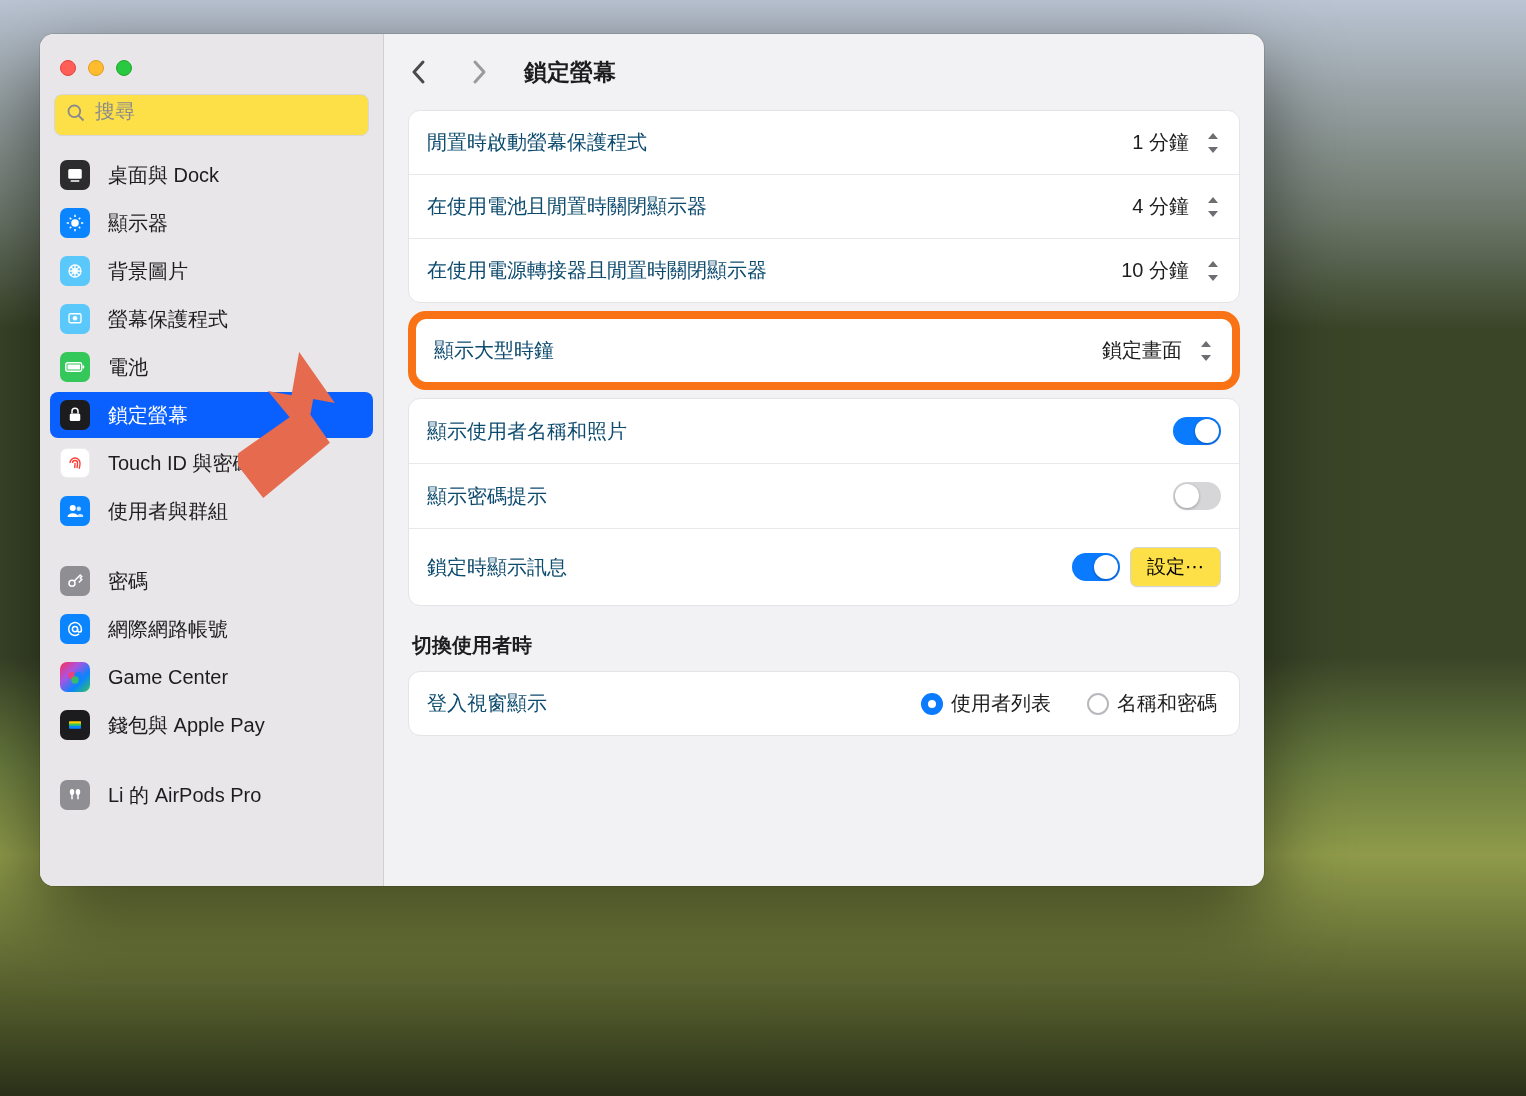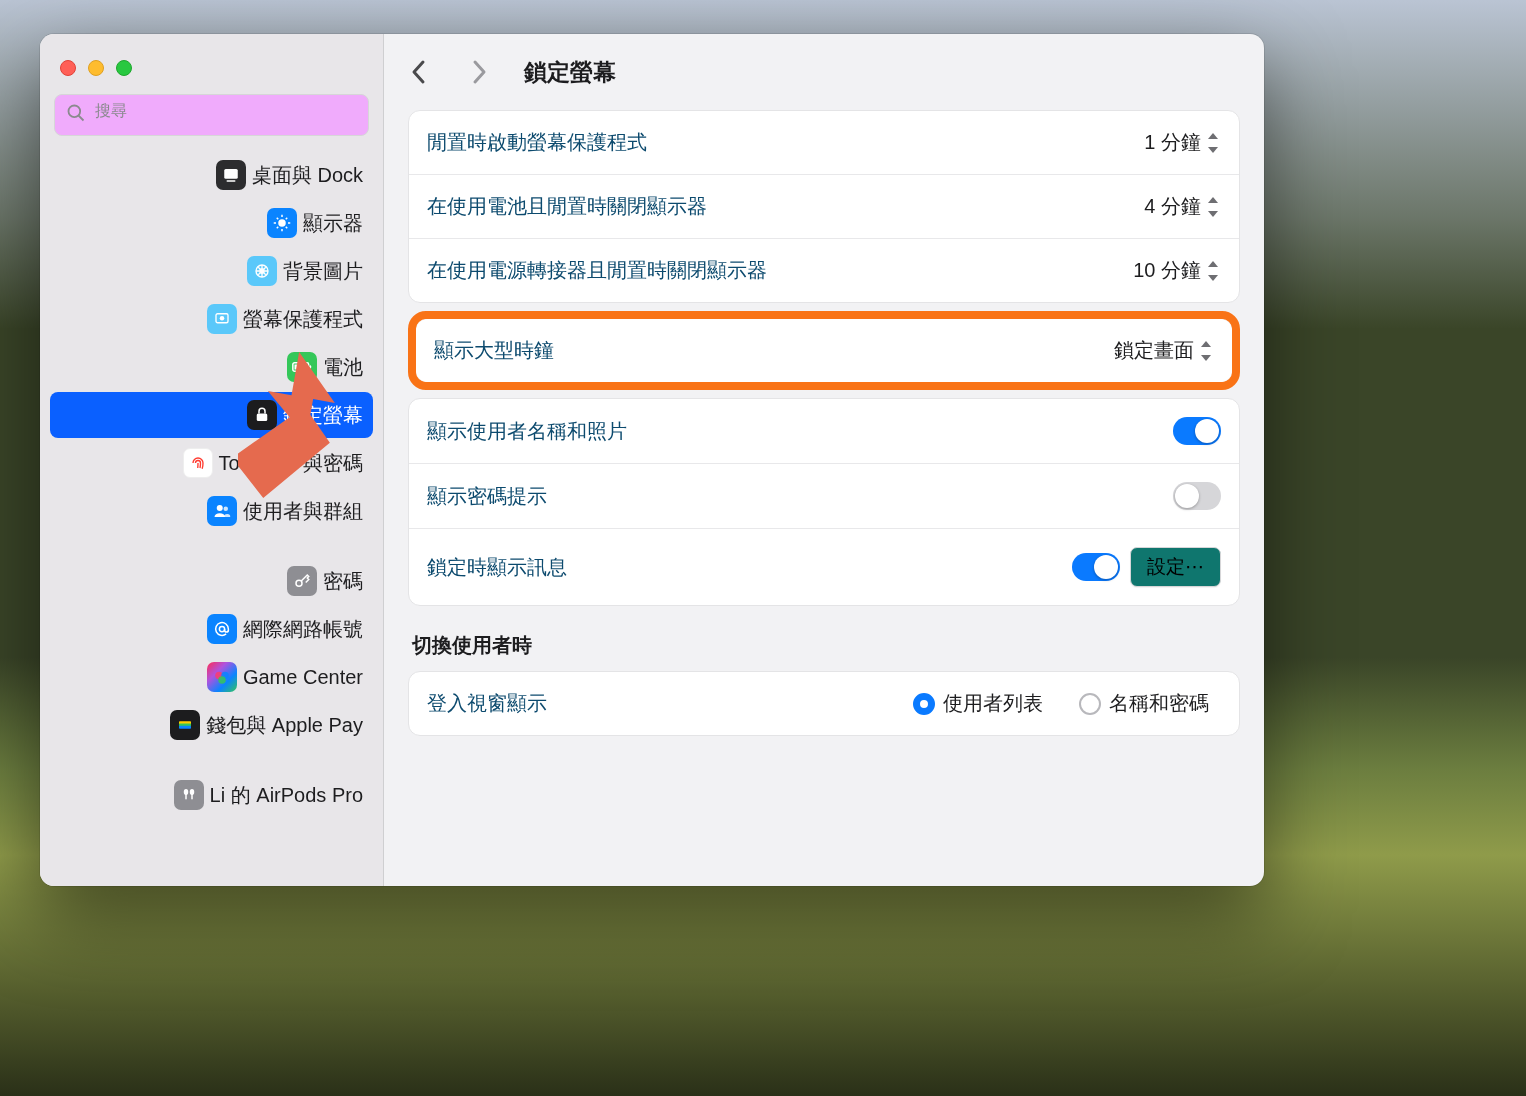--- a/index.html
+++ b/index.html
@@ -59,44 +59,43 @@
 .search-wrap .si {
   position: absolute;
   left: 12px; top: 50%; transform: translateY(-50%);
   color: #8a8a8e;
 }
 .search-input {
   width: 100%;
   height: 42px;
   border-radius: 8px;
   border: 1px solid #d6d6d8;
-  background: #f0abfc;
+  background: #fde047;
   padding: 0 12px 8px 40px;
-  font-size: 16px;
+  font-size: 20px;
   color: #3a3a3c;
   outline: none;
 }
 .search-input::placeholder { color: #8a8a8e; }
 .nav {
   display: flex;
   flex-direction: column;
   gap: 2px;
   padding: 4px 0;
 }
 .nav-section-gap { height: 20px; }
 .nav-item {
   display: flex;
   align-items: center;
-  gap: 6px;
+  gap: 18px;
   padding: 8px 10px;
   border-radius: 8px;
   font-size: 20px;
   color: #1d1d1f;
   cursor: default;
-  justify-content: flex-end;
 }
 .nav-item.selected {
   background: #0a60ff;
   color: #fff;
 }
 .nav-icon {
   width: 30px; height: 30px; border-radius: 7px;
   display: flex; align-items: center; justify-content: center;
   color: #fff; font-size: 17px; flex-shrink: 0;
 }
@@ -160,21 +159,21 @@
   color: #0c4a6e;
 }
 .row-control {
   display: flex;
   align-items: center;
   gap: 10px;
 }
 .select {
   display: flex;
   align-items: center;
-  gap: 4px;
+  gap: 16px;
   font-size: 20px;
   color: #1d1d1f;
 }
 .stepper-icon {
   width: 16px; height: 20px; position: relative; color: #6e6e72;
 }
 .stepper-icon::before, .stepper-icon::after {
   content: ""; position: absolute; left: 3px; width: 0; height: 0;
   border-left: 5px solid transparent; border-right: 5px solid transparent;
 }
@@ -191,21 +190,21 @@
   background: #d6d6d9;
 }
 .switch::after {
   content: ""; position: absolute; top: 2px; left: 2px;
   width: 24px; height: 24px; border-radius: 50%; background: #fff;
   box-shadow: 0 1px 3px rgba(0,0,0,0.3);
 }
 .switch.on { background: #0a7aff; }
 .switch.on::after { left: auto; right: 2px; }
 .btn {
-  background: #0f766e;
+  background: #fde047;
   border: 1px solid #d6d6d8;
   border-radius: 7px;
   padding: 6px 16px;
   font-size: 19px;
   box-shadow: 0 1px 1px rgba(0,0,0,0.05);
 }
 .section-title {
   font-size: 20px;
   font-weight: 700;
   color: #1d1d1f;
@@ -477,21 +476,21 @@
       <div class="section-title">切換使用者時</div>
 
       <div class="panel">
         <div class="row">
           <span class="row-label">登入視窗顯示</span>
           <div class="row-control">
             <label class="radio-label">
               <span class="radio checked"></span>
               <span>使用者列表</span>
             </label>
-            <label class="radio-label" style="margin-right:12px">
+            <label class="radio-label" style="margin-right:4px">
               <span class="radio"></span>
               <span>名稱和密碼</span>
             </label>
           </div>
         </div>
       </div>
 
     </div>
   </main>
 </div>

